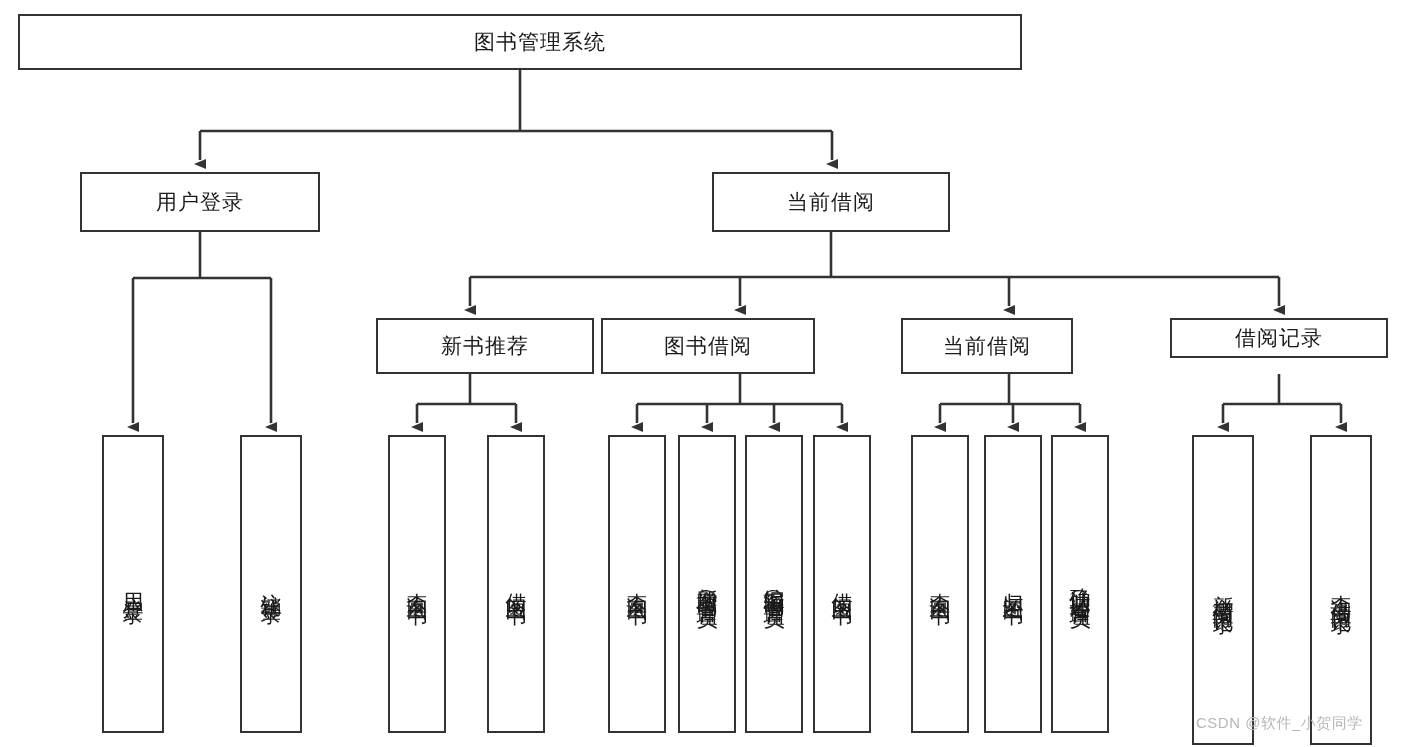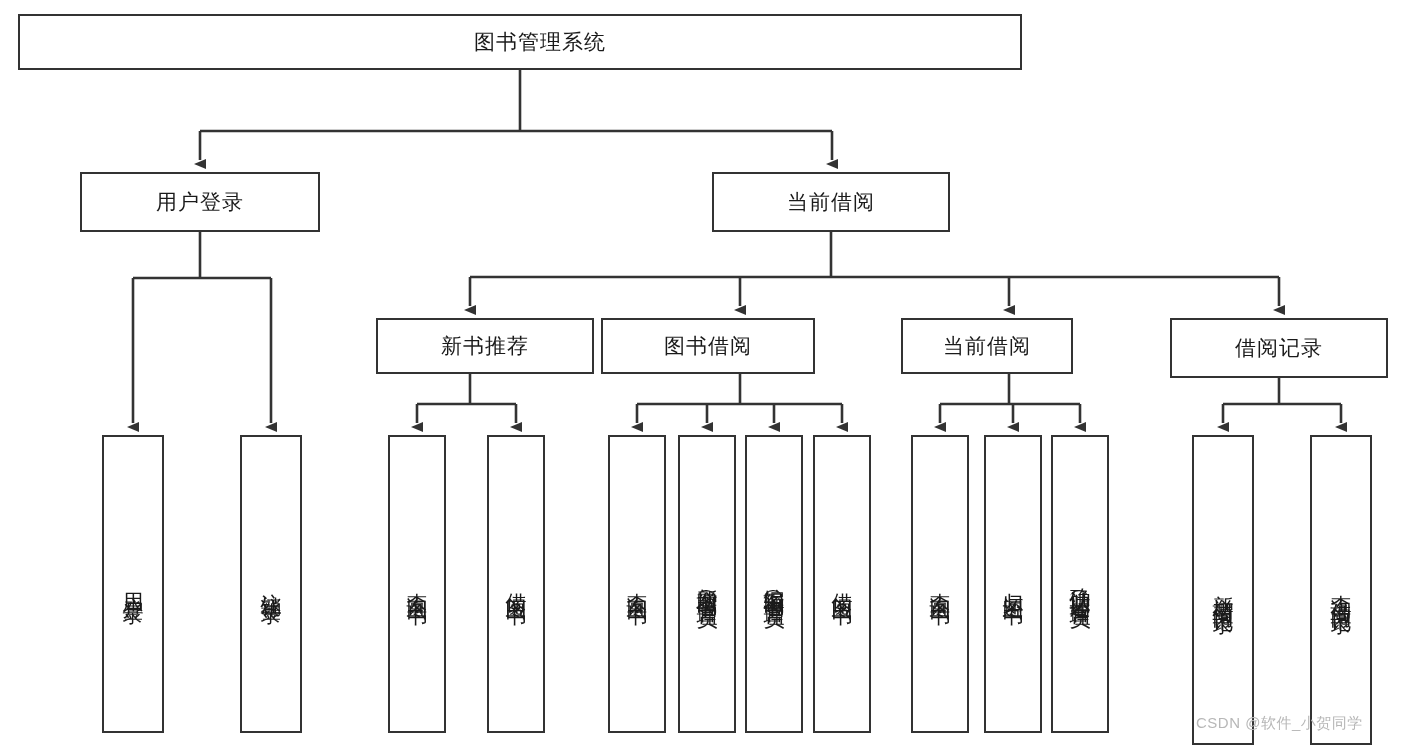--- a/index.html
+++ b/index.html
@@ -136,21 +136,21 @@
 
   <div class="node horiz" style="left: 376px; top: 318px; width: 218px; height: 56px;">
     <span>新书推荐</span>
   </div>
   <div class="node horiz" style="left: 601px; top: 318px; width: 214px; height: 56px;">
     <span>图书借阅</span>
   </div>
   <div class="node horiz" style="left: 901px; top: 318px; width: 172px; height: 56px;">
     <span>当前借阅</span>
   </div>
-  <div class="node horiz" style="left: 1170px; top: 318px; width: 218px; height: 60px;">
+  <div class="node horiz" style="left: 1170px; top: 318px; width: 218px; height: 40px;">
     <span>借阅记录</span>
   </div>
 
   <div class="node vert" style="left: 102px; top: 435px; width: 62px; height: 298px;">
     <span class="vlabel">用户登录</span>
   </div>
   <div class="node vert" style="left: 240px; top: 435px; width: 62px; height: 298px;">
     <span class="vlabel">注销登录</span>
   </div>
   <div class="node vert" style="left: 388px; top: 435px; width: 58px; height: 298px;">

